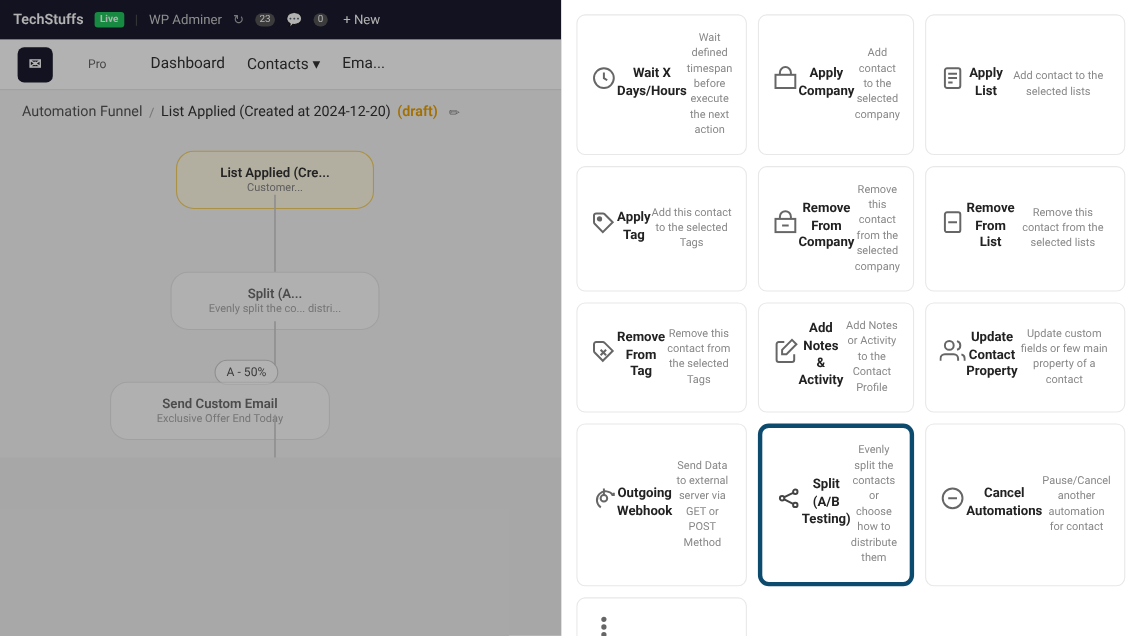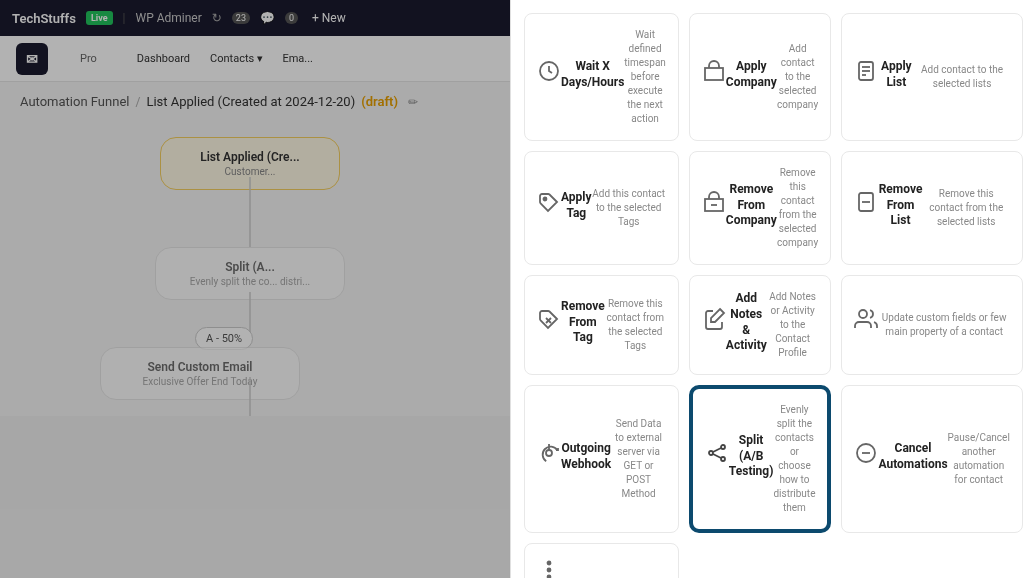--- a/index.html
+++ b/index.html
@@ -55,21 +55,21 @@
     .subnav-logo {
       width: 32px; height: 32px;
       background: #1a1a2e;
       border-radius: 6px;
       display: flex; align-items: center; justify-content: center;
       color: #fff; font-size: 14px; font-weight: 700;
       margin-right: 8px;
     }
     .subnav-pro { font-size: 11px; color: #666; }
     .subnav-links { display: flex; gap: 20px; margin-left: 16px; }
-    .subnav-link { font-size: 11px; color: #333; text-decoration: none; }
+    .subnav-link { font-size: 14px; color: #333; text-decoration: none; }
     .subnav-link-with-arrow { display: flex; align-items: center; gap: 3px; }
 
     
     .breadcrumb-bar {
       padding: 12px 20px 8px;
       display: flex;
       align-items: center;
       gap: 6px;
       background: transparent;
     }
@@ -361,20 +361,21 @@
         <div class="card-title">Add Notes &amp; Activity</div>
         <div class="card-desc">Add Notes or Activity to the Contact Profile</div>
       </div>
       <div class="action-card">
         <div class="card-icon"><svg width="24" height="24" viewBox="0 0 24 24" fill="none" stroke="#666" stroke-width="1.8">
             <path d="M17 21v-2a4 4 0 00-4-4H5a4 4 0 00-4 4v2"></path>
             <circle cx="9" cy="7" r="4"></circle>
             <path d="M23 21v-2a4 4 0 00-3-3.87"></path>
             <path d="M16 3.13a4 4 0 010 7.75"></path>
           </svg></div>
+        <div class="card-title">Update Contact Property</div>
         <div class="card-desc">Update custom fields or few main property of a contact</div>
       </div>
       <div class="action-card">
         <div class="card-icon"><svg width="24" height="24" viewBox="0 0 24 24" fill="none" stroke="#666" stroke-width="1.8">
             <circle cx="12" cy="12" r="3"></circle>
             <path d="M12 9V3M9.2 20.3A8 8 0 1120.3 9.2"></path>
             <path d="M19 9h2V7"></path>
           </svg></div>
         <div class="card-title">Outgoing Webhook</div>
         <div class="card-desc">Send Data to external server via GET or POST Method</div>

